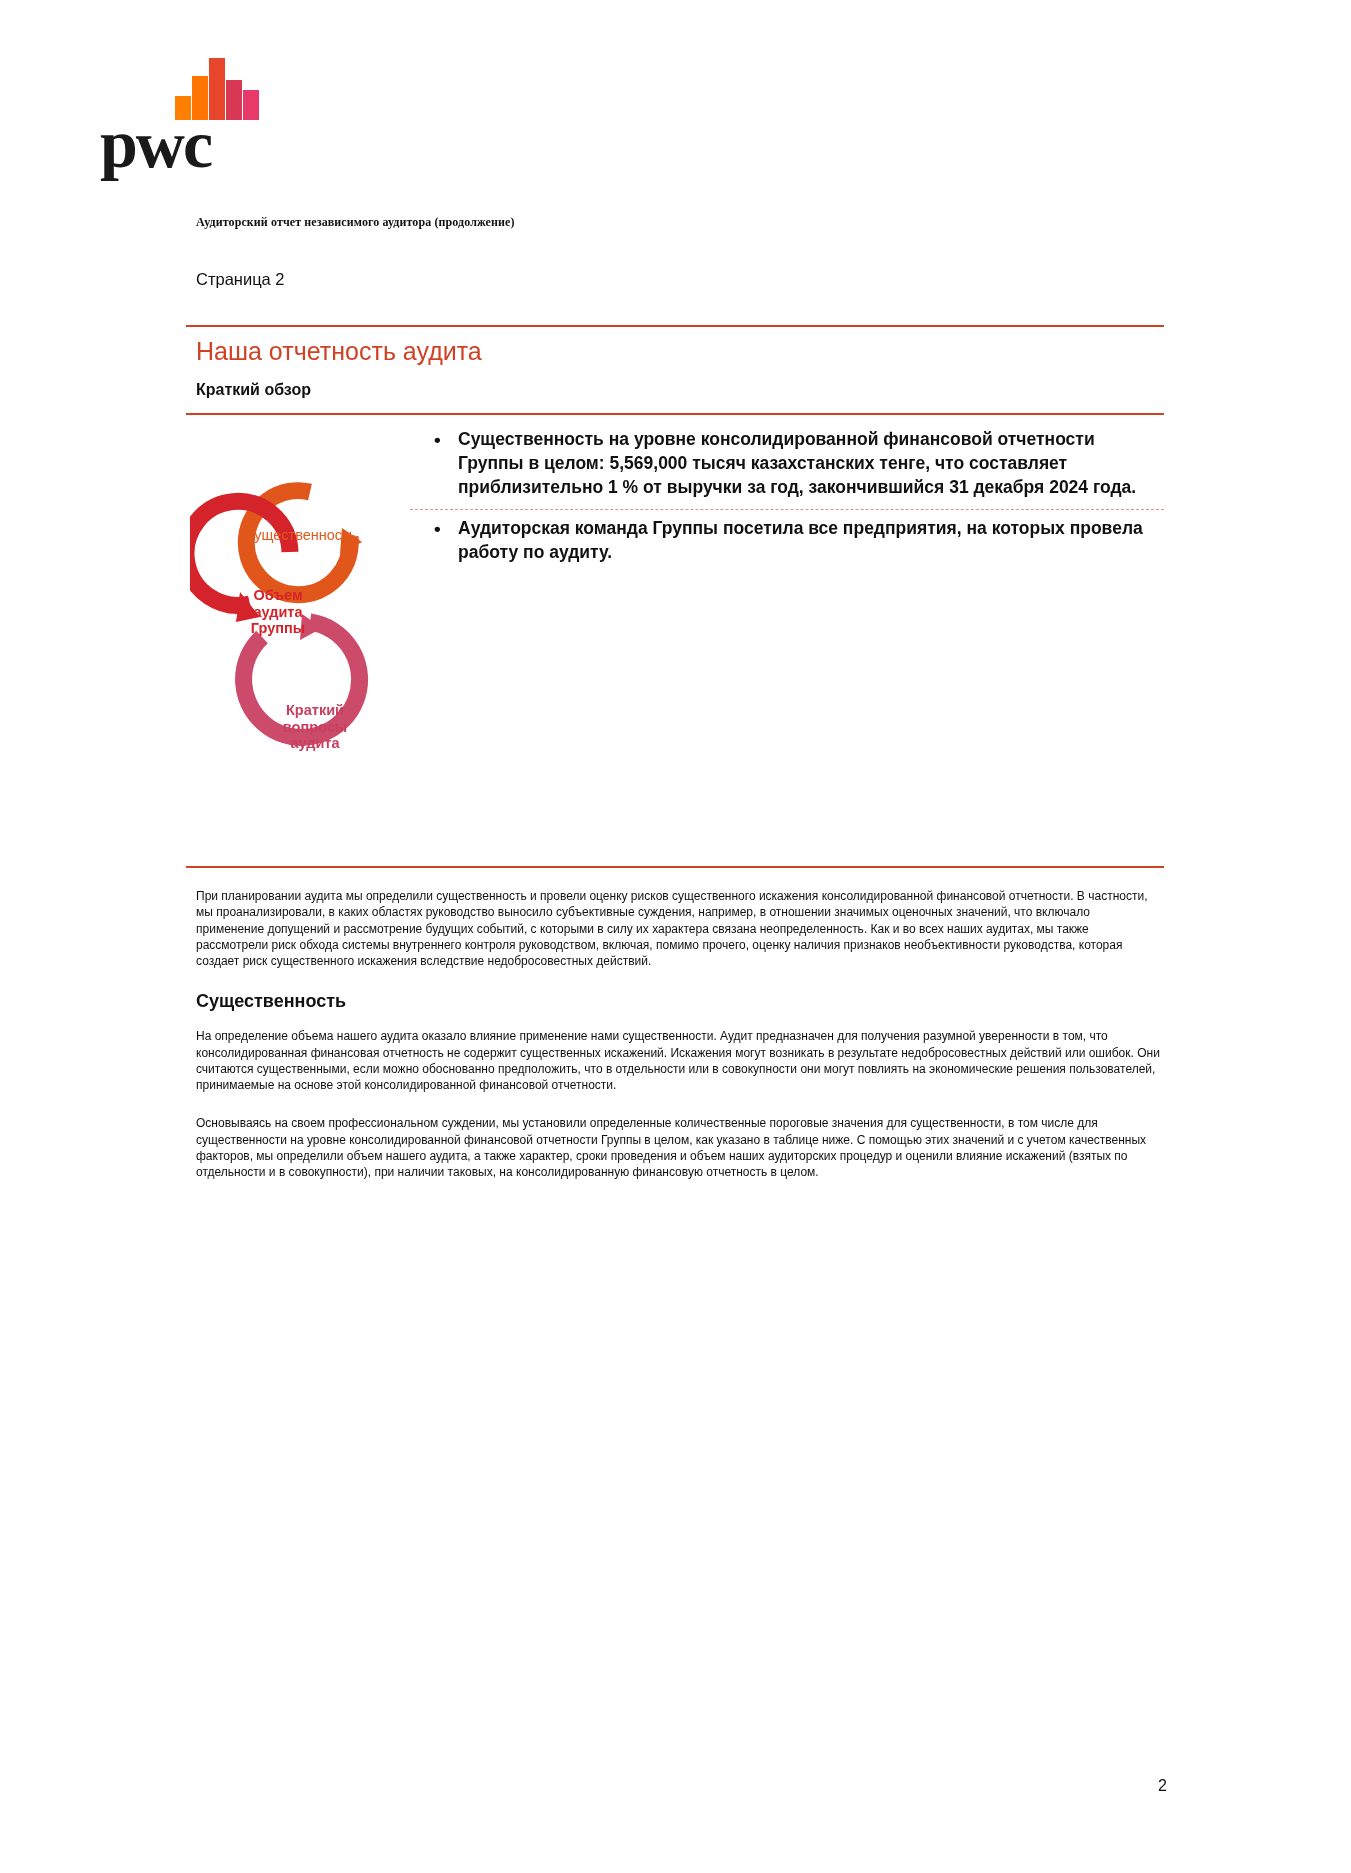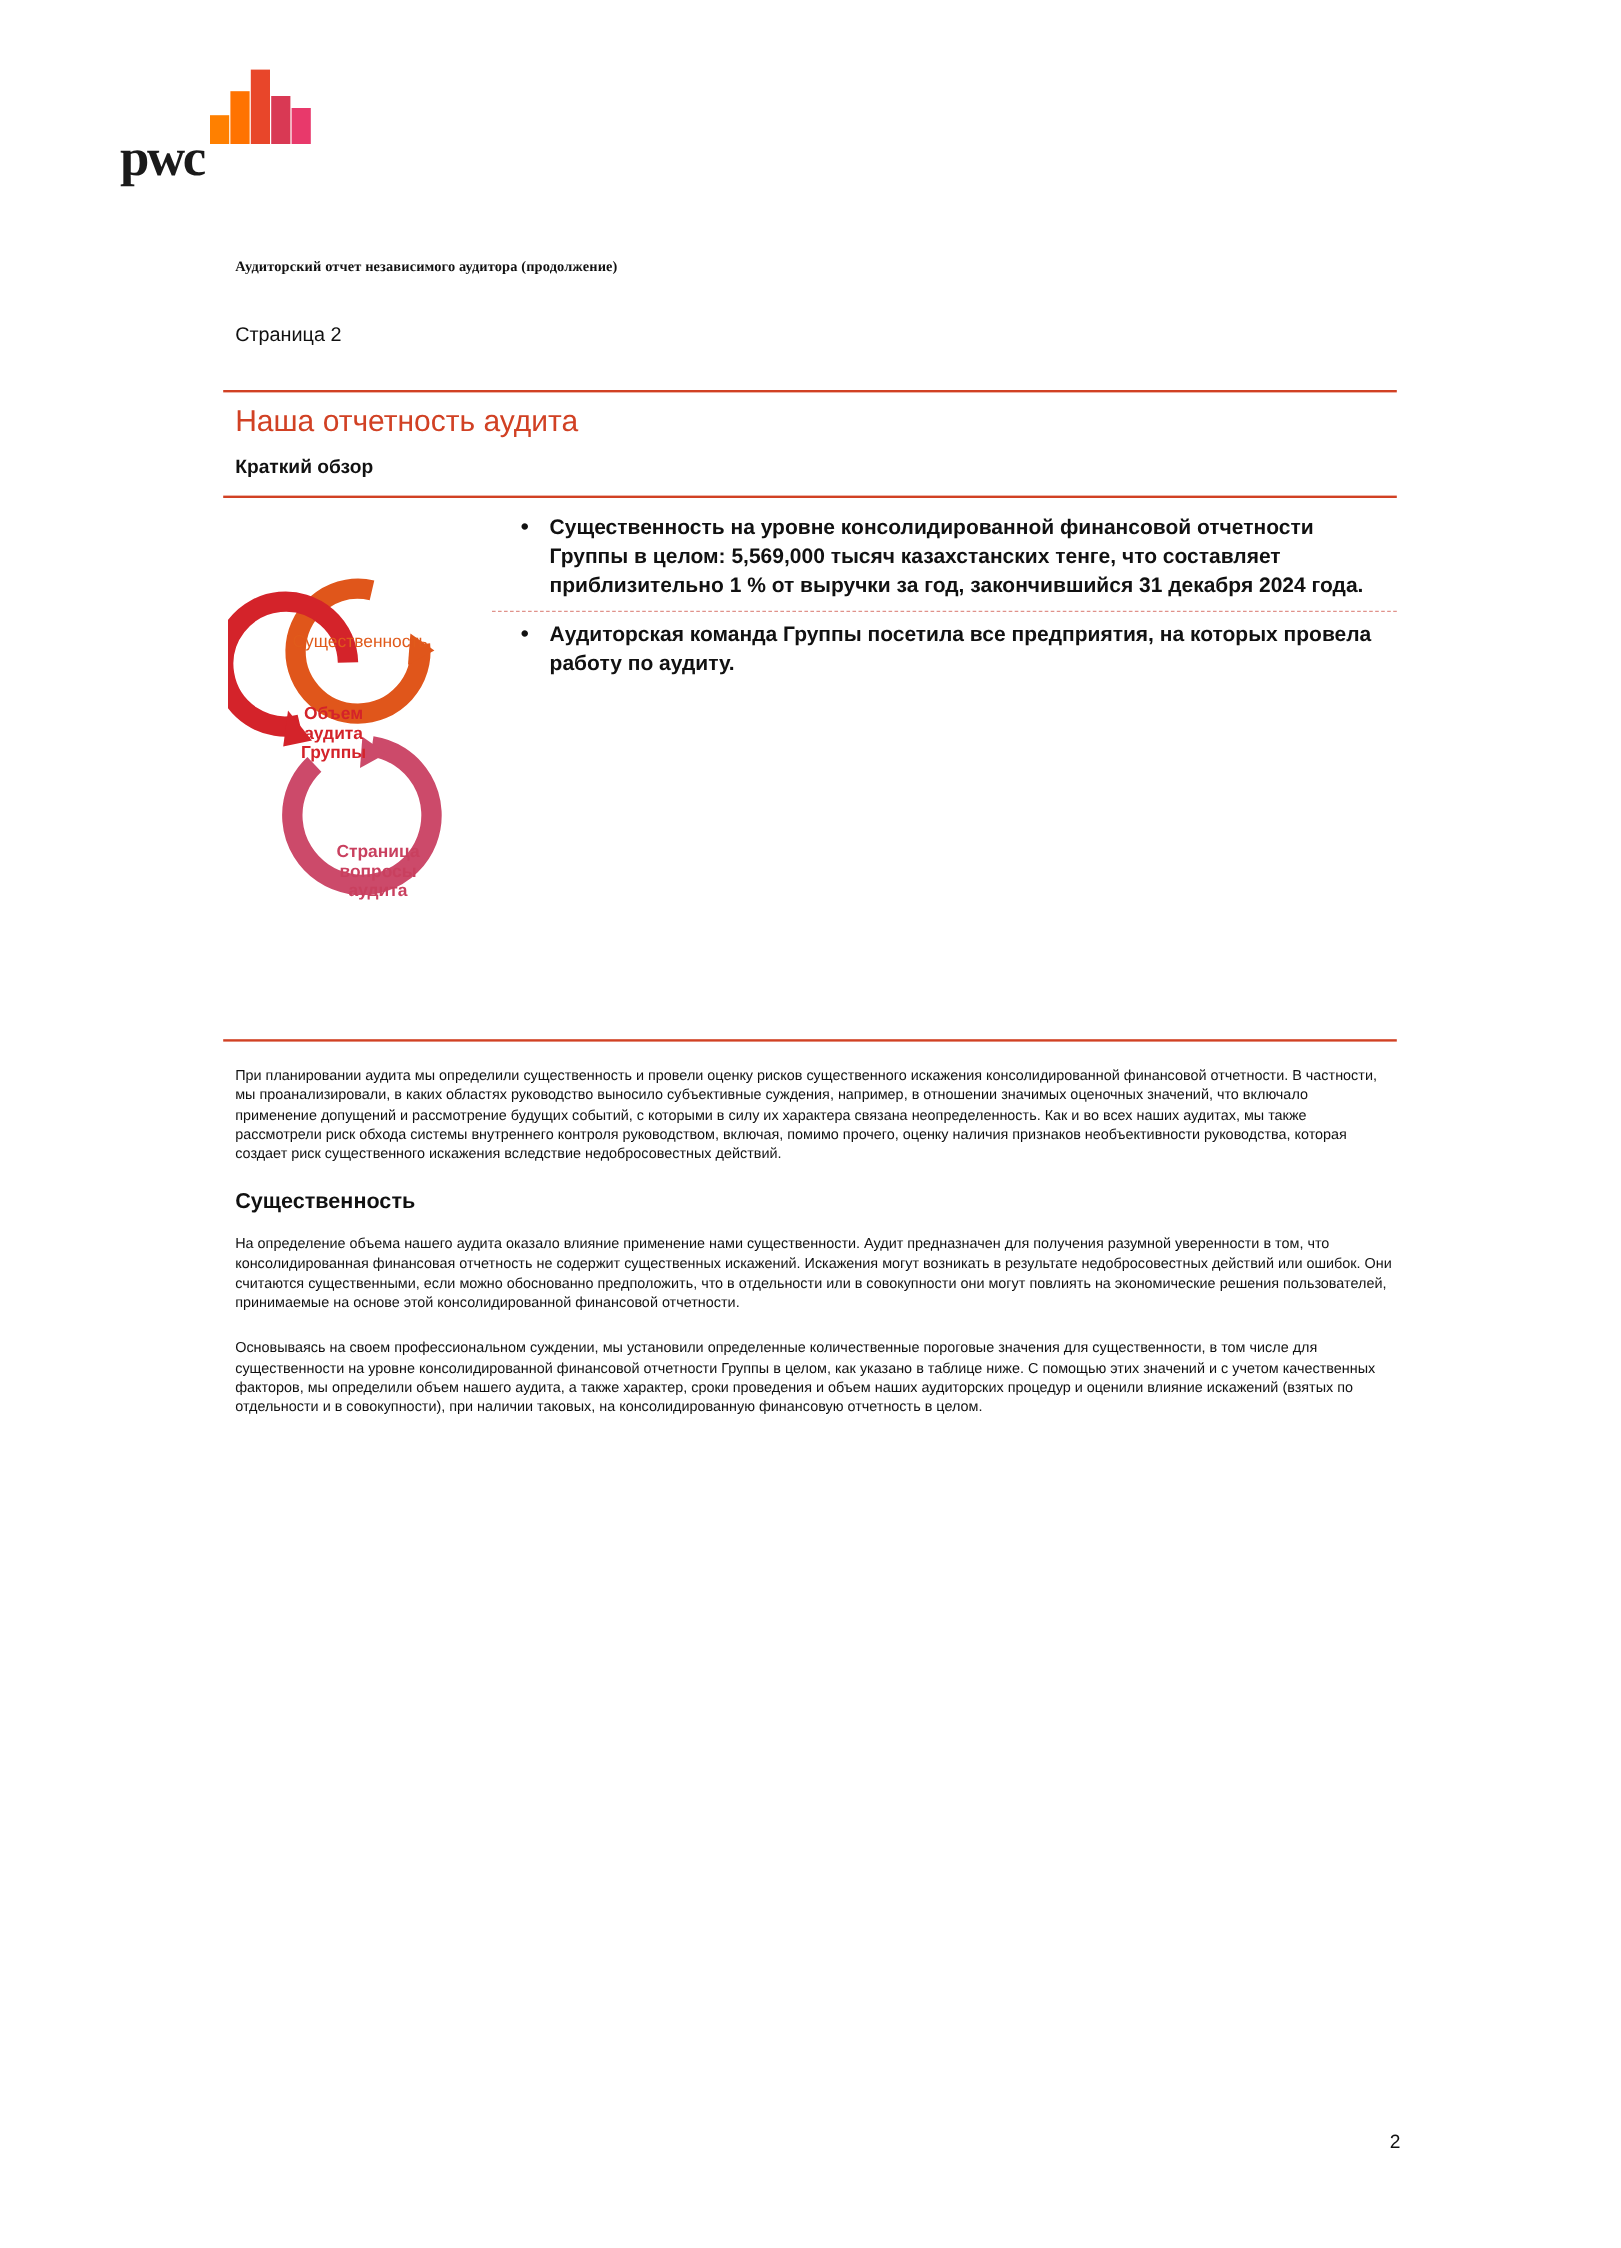--- a/index.html
+++ b/index.html
@@ -46,21 +46,21 @@
   .bar.b2 { left: 17px; width: 16px; height: 44px; background: #ff7300; }
   .bar.b3 { left: 34px; width: 16px; height: 62px; background: #e8462a; }
   .bar.b4 { left: 51px; width: 16px; height: 40px; background: #d93954; }
   .bar.b5 { left: 68px; width: 16px; height: 30px; background: #e8396b; }
   .logo-word {
     position: absolute;
     left: 0px;
     top: 52px;
     font-family: "Liberation Serif", serif;
     font-weight: bold;
-    font-size: 44px;
+    font-size: 68px;
     letter-spacing: -2px;
     color: #1a1a1a;
     line-height: 1;
   }
 
   
   .doc-header {
     position: absolute;
     left: 196px;
     top: 215px;
@@ -258,21 +258,21 @@
       <path d="M 72 205 A 58 58 0 1 0 120 190" fill="none" stroke="#cc4a6a" stroke-width="17" stroke-linecap="butt"></path>
       <polygon points="112,182 132,196 110,208" fill="#cc4a6a"></polygon>
     </svg>
     <div class="diag-label l1">Существенность</div>
     <div class="diag-label l2">
       <span>Объем</span><br>
       <span>аудита</span><br>
       <span>Группы</span>
     </div>
     <div class="diag-label l3">
-      <span>Страница</span><br>
+      <span>Краткий</span><br>
       <span>вопросы</span><br>
       <span>аудита</span>
     </div>
   </div>
 
   <div class="bullets">
     <div class="bgroup">
       <ul class="blist">
         <li>Существенность на уровне консолидированной финансовой отчетности Группы в целом: 5,569,000 тысяч казахстанских тенге, что составляет приблизительно 1 % от выручки за год, закончившийся 31 декабря 2024 года.</li>
       </ul>

